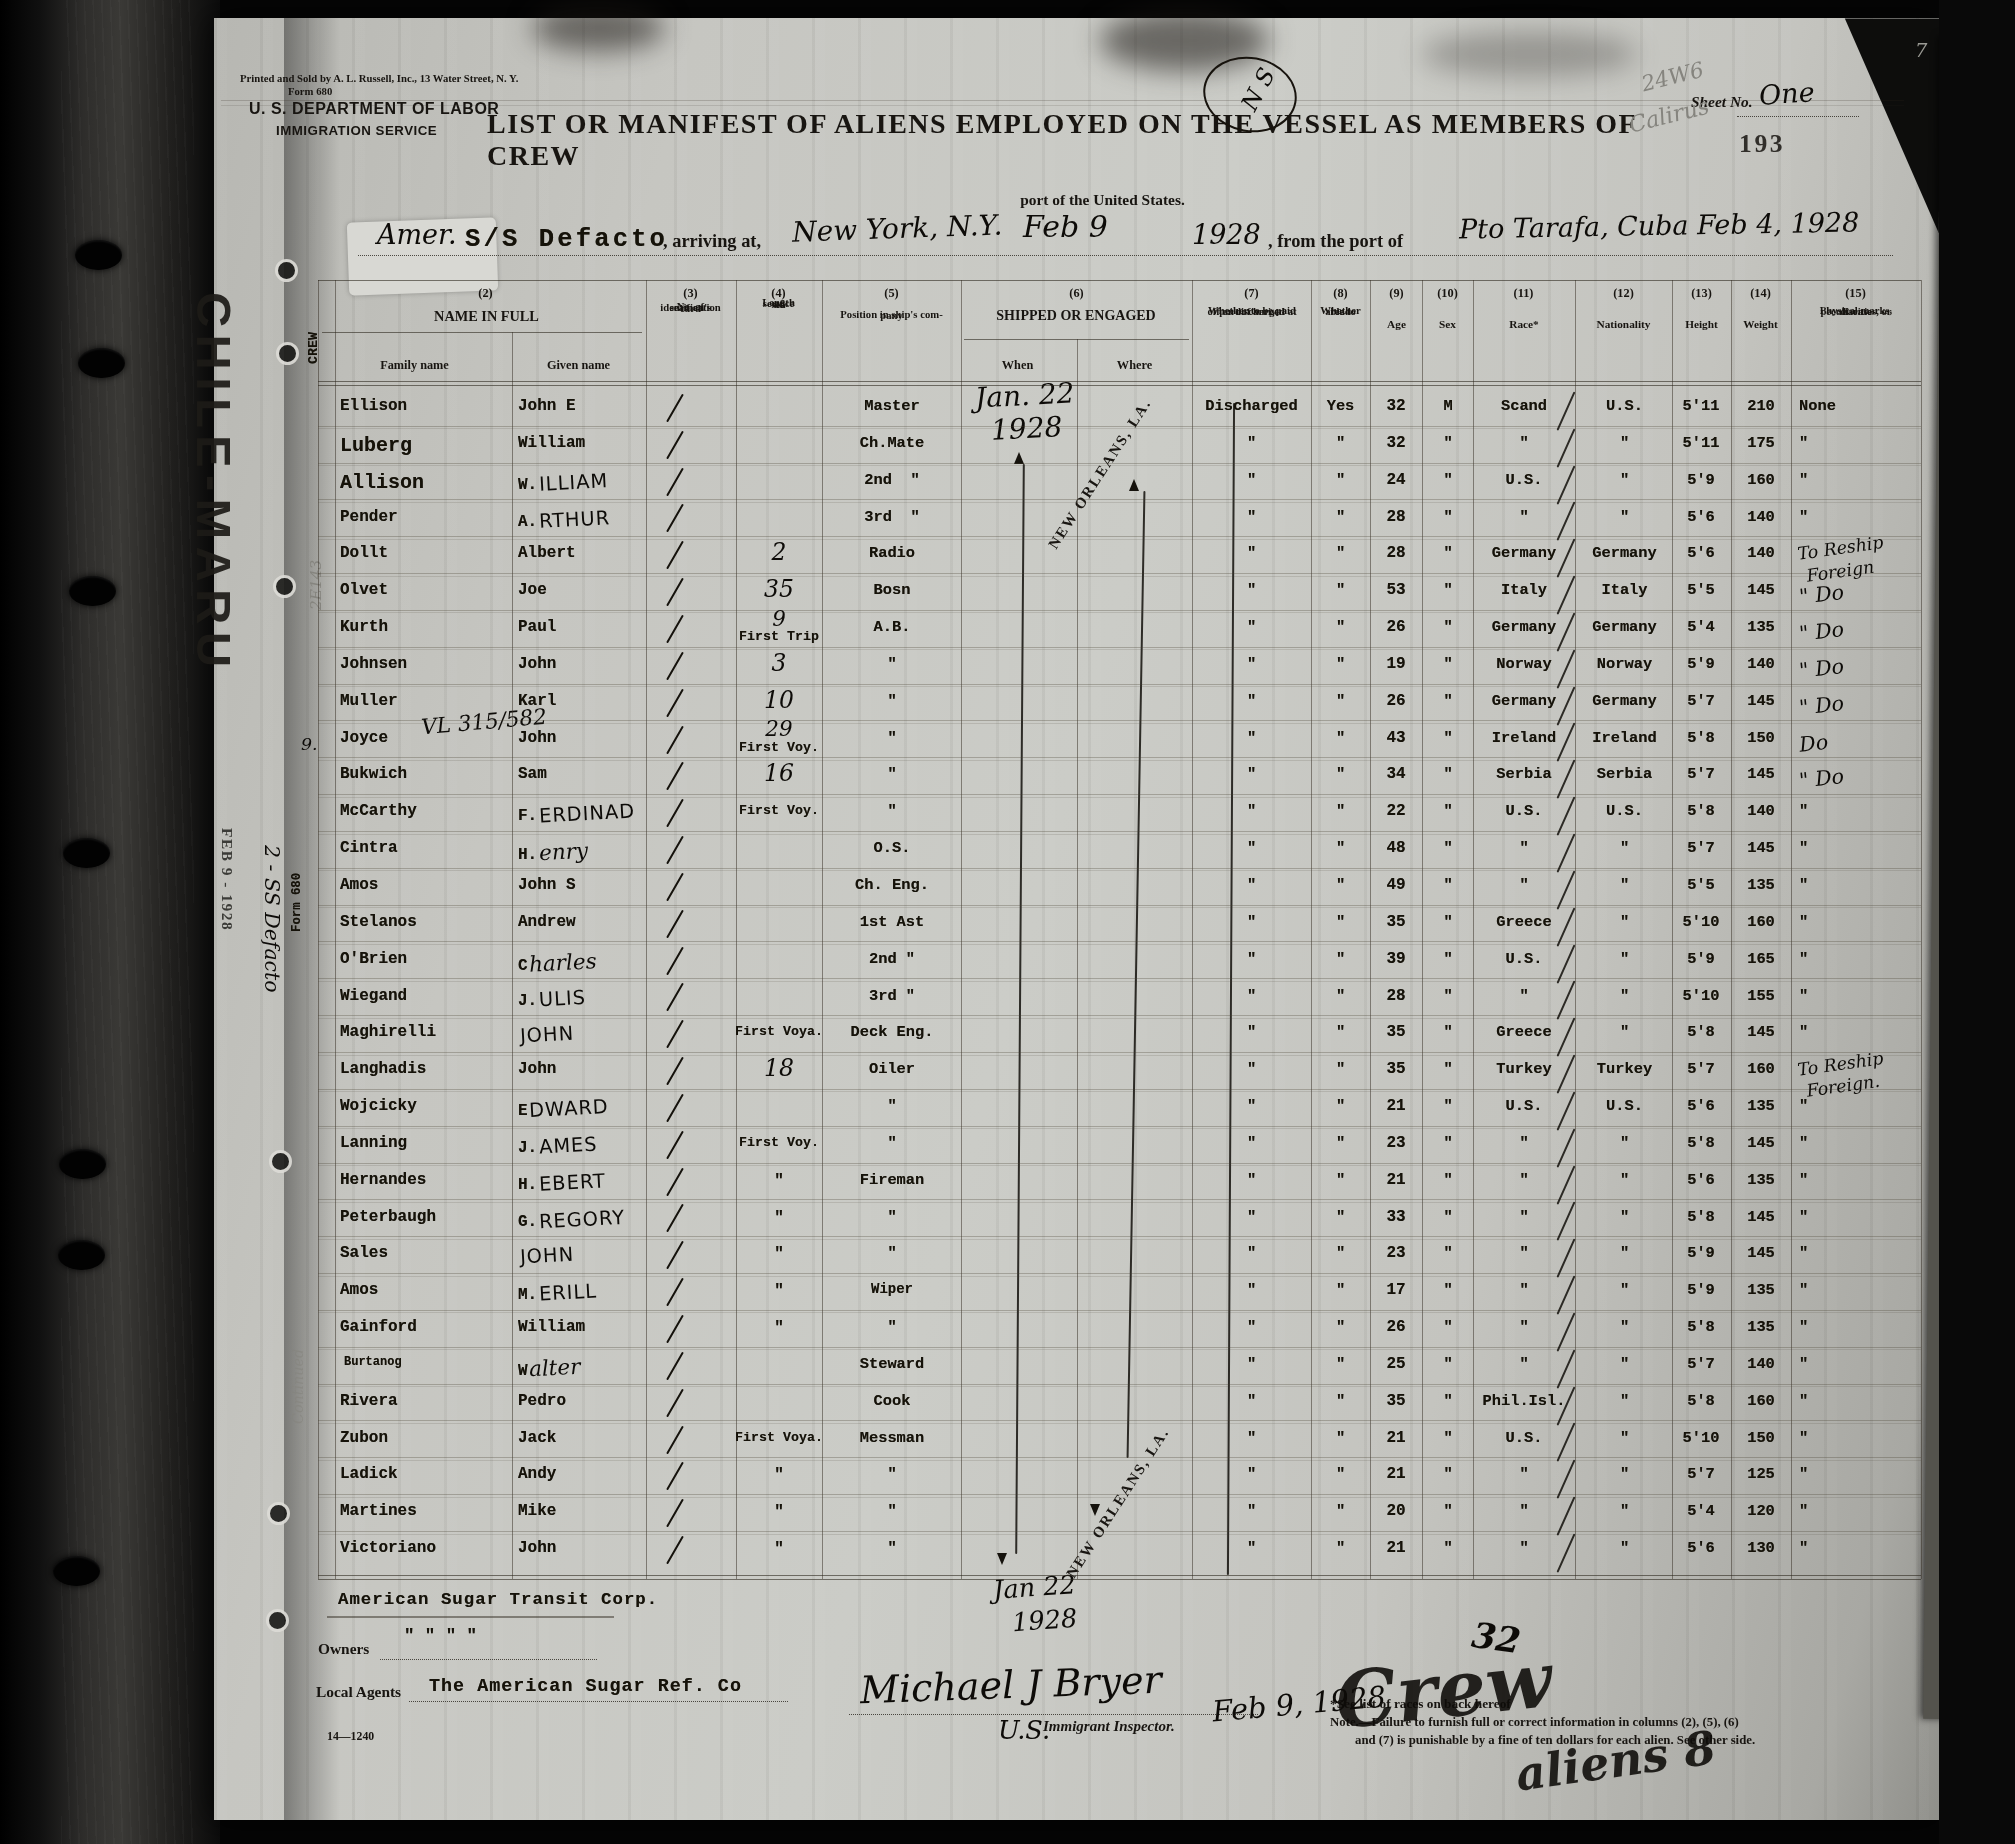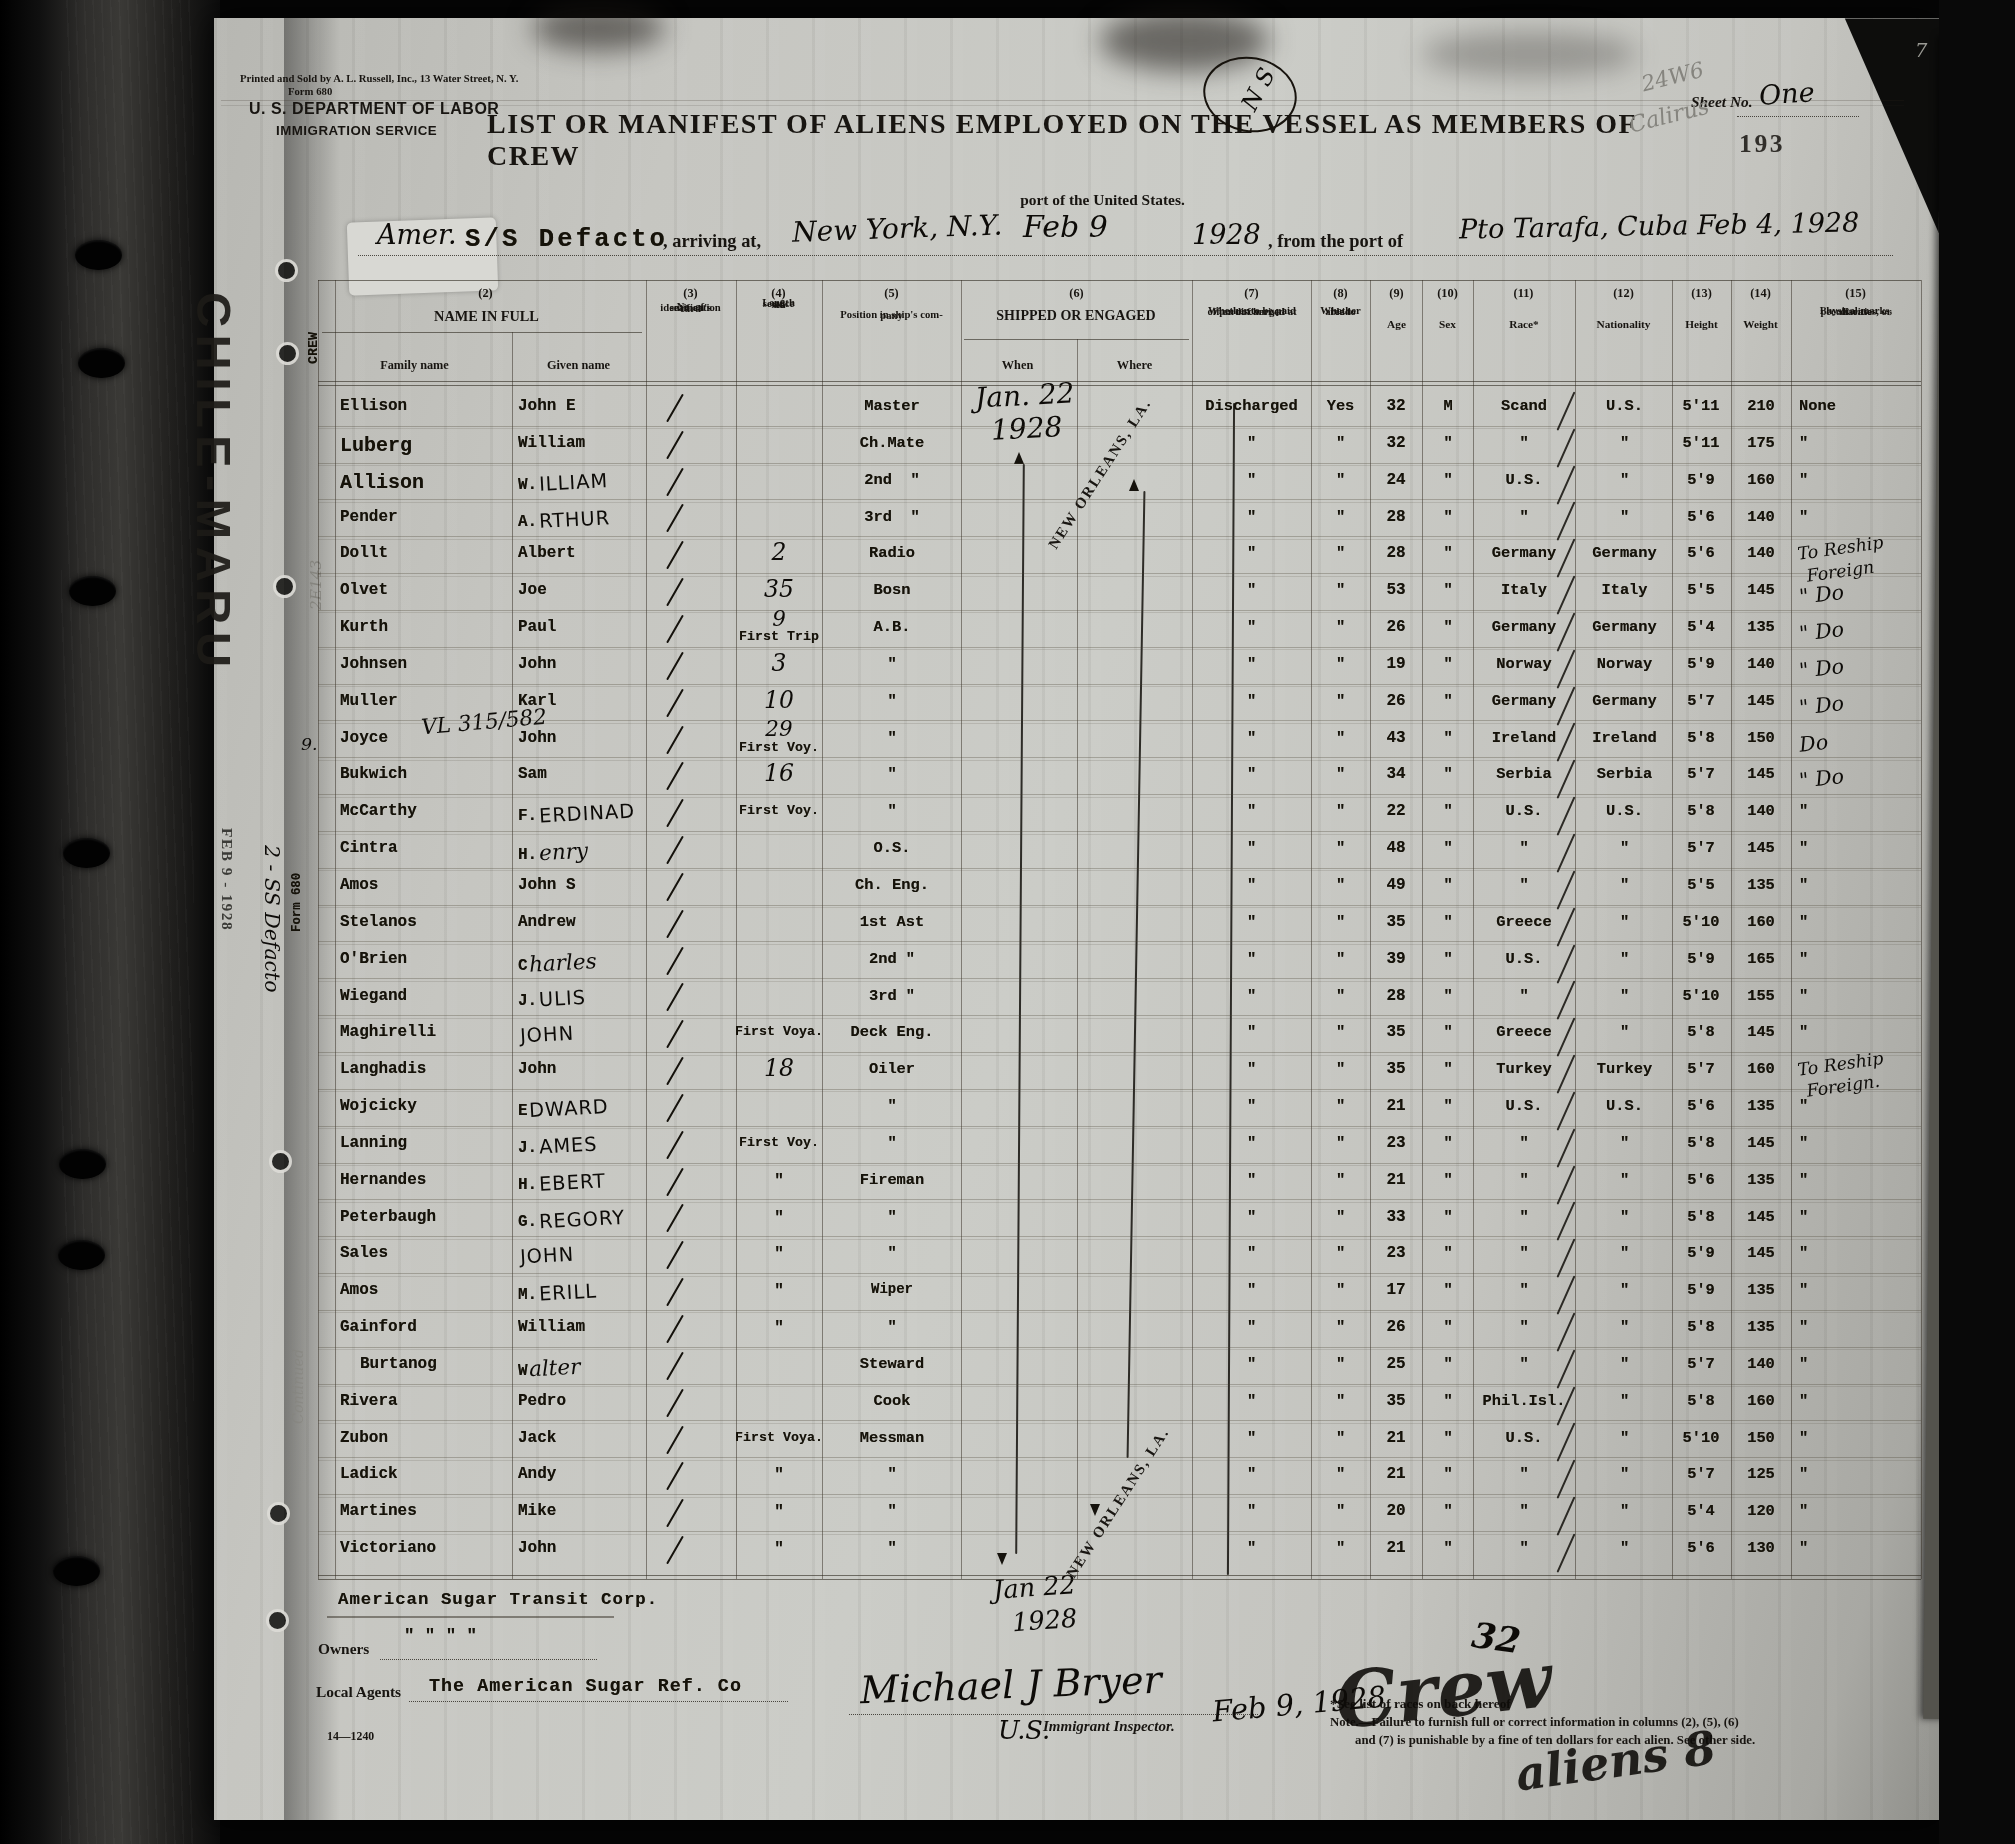--- a/index.html
+++ b/index.html
@@ -679,21 +679,21 @@
       <div class="type" style="left: 1195px; top: 1318px; width: 113px; text-align: center; font-size: 15.4px;">"</div>
       <div class="type" style="left: 1315px; top: 1318px; width: 51px; text-align: center; font-size: 15.4px;">"</div>
       <div class="type" style="left: 1372px; top: 1318px; width: 48px; text-align: center; font-size: 16px;">26</div>
       <div class="type" style="left: 1425px; top: 1318px; width: 46px; text-align: center; font-size: 15.4px;">"</div>
       <div class="type" style="left: 1475px; top: 1318px; width: 98px; text-align: center; font-size: 15.4px;">"</div>
       <div class="flick" style="left: 1565px; top: 1311px; height: 42px;"></div>
       <div class="type" style="left: 1579px; top: 1318px; width: 91px; text-align: center; font-size: 15.4px;">"</div>
       <div class="type" style="left: 1674px; top: 1318px; width: 54px; text-align: center; font-size: 15.4px;">5'8</div>
       <div class="type" style="left: 1733px; top: 1318px; width: 56px; text-align: center; font-size: 15.4px;">135</div>
       <div class="type" style="left: 1799px; top: 1318px; width: 123px; font-size: 15.4px;">"</div>
-      <div class="type" style="left: 360px; top: 1355px; font-size: 16px;">Burtanog</div>
+      <div class="type" style="left: 344px; top: 1355px; font-size: 12px;">Burtanog</div>
       <div style="position: absolute; left: 518px; top: 1355px; width: 164px; white-space: nowrap;"><span class="type" style="position: static; font-size: 16px;">W</span><span class="hw" style="position: static; font-size: 21.5px; display: inline-block; transform: rotate(-3deg); margin-left: 1.5px;">alter</span></div>
       <div class="tick" style="left: 674px; top: 1350px; height: 32px;"></div>
       <div class="type" style="left: 825px; top: 1355px; width: 134px; text-align: center; font-size: 15.4px; white-space: pre;">Steward</div>
       <div class="type" style="left: 1195px; top: 1355px; width: 113px; text-align: center; font-size: 15.4px;">"</div>
       <div class="type" style="left: 1315px; top: 1355px; width: 51px; text-align: center; font-size: 15.4px;">"</div>
       <div class="type" style="left: 1372px; top: 1355px; width: 48px; text-align: center; font-size: 16px;">25</div>
       <div class="type" style="left: 1425px; top: 1355px; width: 46px; text-align: center; font-size: 15.4px;">"</div>
       <div class="type" style="left: 1475px; top: 1355px; width: 98px; text-align: center; font-size: 15.4px;">"</div>
       <div class="flick" style="left: 1565px; top: 1348px; height: 42px;"></div>
       <div class="type" style="left: 1579px; top: 1355px; width: 91px; text-align: center; font-size: 15.4px;">"</div>

